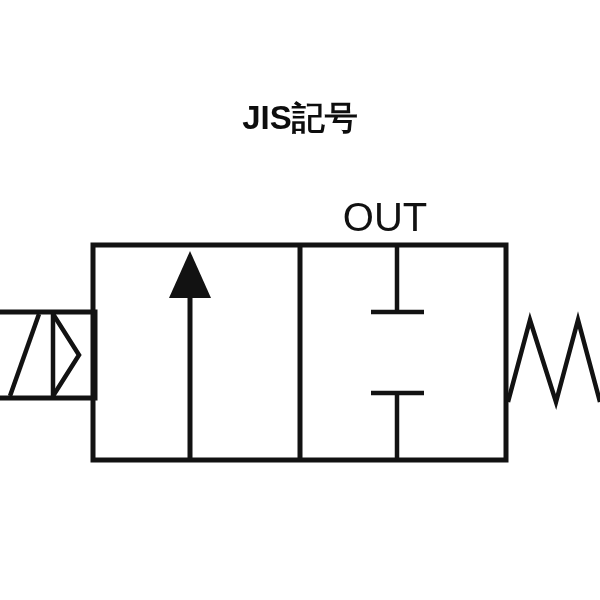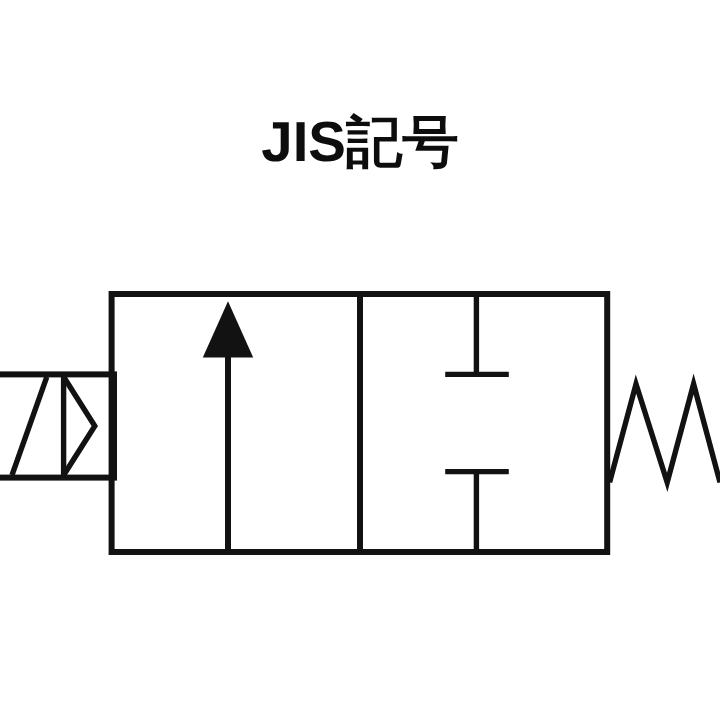--- a/index.html
+++ b/index.html
@@ -19,21 +19,21 @@
     height: 600px;
     background: #ffffff;
   }
   .title {
     position: absolute;
     left: 0;
     top: 90px;
     width: 600px;
     text-align: center;
     font-family: "Liberation Sans", sans-serif;
-    font-size: 47px;
+    font-size: 33px;
     font-weight: bold;
     color: #0d0d0d;
     letter-spacing: 0px;
     line-height: 56px;
     white-space: nowrap;
   }
   .port-label {
     position: absolute;
     font-family: "Liberation Sans", sans-serif;
     font-size: 40px;
@@ -110,14 +110,15 @@
     <line class="stroke-thin" x1="53" y1="313" x2="53" y2="397"></line>
 
     <polyline class="stroke-thin" points="53,314 79,355 53,396"></polyline>
 
     <line class="stroke" x1="93" y1="355" x2="95" y2="355"></line>
 
     <polyline class="stroke-thin" points="508,402 530,320 556,402 578,320 600,402"></polyline>
 
   </svg>
 
+  <div class="port-label port-out">OUT</div>
 
 </div>
 
 </body></html>

